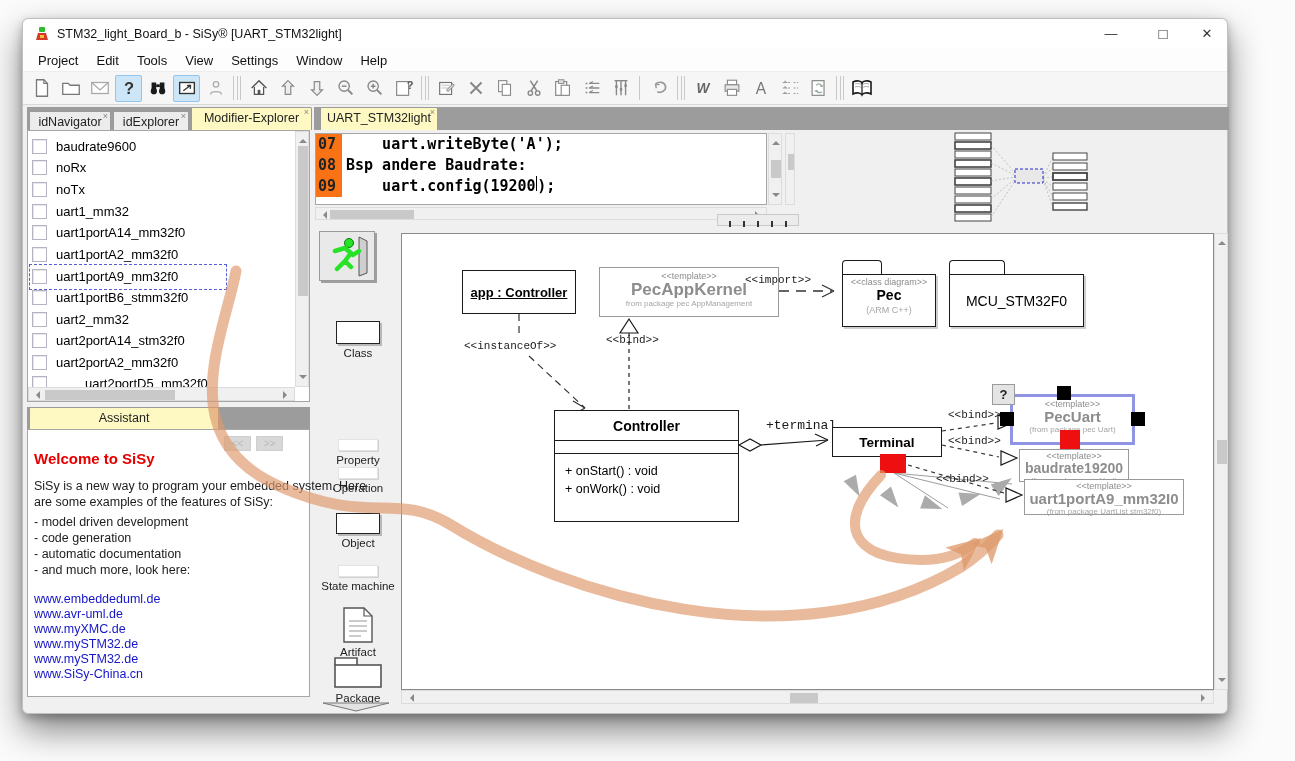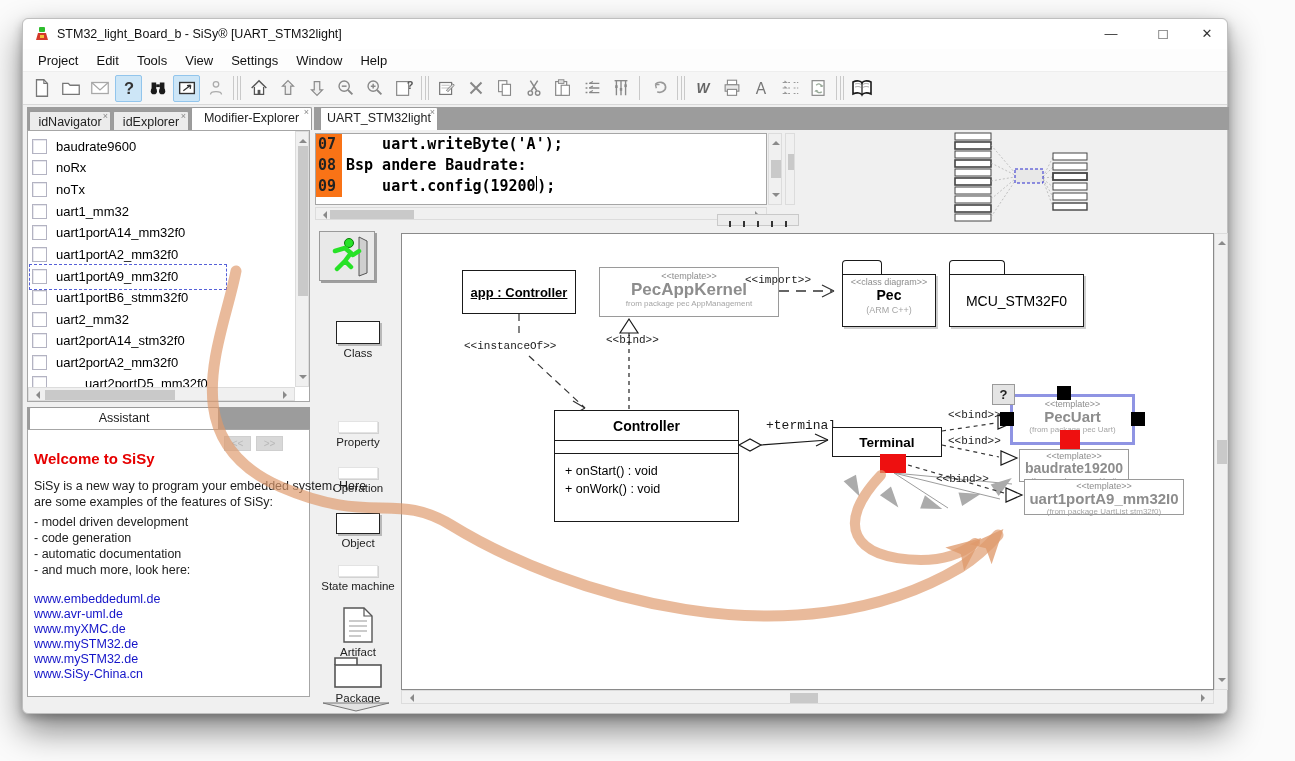--- a/index.html
+++ b/index.html
@@ -16,21 +16,21 @@
   .menu-item { font-size:13px; color:#111; padding:3px 9px; }
   
   .toolbar { position:absolute; left:0; top:53px; right:0; height:33px; background:#f6f6f6; display:flex; align-items:center; padding-left:4px; border-bottom:1px solid #d9d9d9;}
   .tbtn { width:27px; height:27px; margin:0 1px; display:flex; align-items:center; justify-content:center; border:1px solid transparent; border-radius:2px;}
   .tbtn.active { background:#cde6f7; border-color:#92c5ec; }
   .tsep { width:8px; height:24px; margin:0 3px; border-left:1px solid #c9c9c9; border-right:1px solid #c9c9c9; background:linear-gradient(#0000,#0000) center/1px 100% no-repeat #f6f6f6; background-image:linear-gradient(#c9c9c9,#c9c9c9); }
   .tsep1 { width:2px; height:24px; margin:0 4px; border-left:1px solid #c9c9c9; }
   
   .tabstrip { position:absolute; background:#9c9c9c; }
   .tab { position:absolute; bottom:0; background:#ececec; border:1px solid #9a9a9a; border-bottom:none; font-size:12.5px; color:#222; text-align:center; padding-top:3px; height:19px; border-radius:2px 2px 0 0;}
-  .tab.active { background:#ffffff; height:23px; font-size:12.5px; }
+  .tab.active { background:#fef9c3; height:23px; font-size:12.5px; }
   .tab .x { position:absolute; right:2px; top:-1px; font-size:9px; color:#888; }
   .white-panel { position:absolute; background:#fff; border:1px solid #a6a6a6; }
   
   .sb { position:absolute; background:#f0f0f0; border:1px solid #dcdcdc; }
   .sb .thumb { position:absolute; background:#c9c9c9; }
   .sb .arr { position:absolute; width:0; height:0; border:4px solid transparent; }
   .arr.up   { border-bottom-color:#8a8a8a; }
   .arr.down { border-top-color:#8a8a8a; }
   .arr.left { border-right-color:#8a8a8a; }
   .arr.right{ border-left-color:#8a8a8a; }
@@ -434,21 +434,21 @@
     <svg width="44" height="42" viewBox="0 0 44 42">
       <path d="M34 2 L42 6 V38 L34 41 Z" fill="#cfcfcf" stroke="#555" stroke-width="1"></path>
       <circle cx="24" cy="8" r="4.5" fill="#27e227" stroke="#0a7a0a" stroke-width="1"></circle>
       <path d="M10 16 L20 13 L26 18 L20 26 L12 34 M20 26 L26 32 M20 13 L28 20 L34 16" fill="none" stroke="#27e227" stroke-width="4.5" stroke-linecap="round" stroke-linejoin="round"></path>
     </svg>
   </div>
   <div class="ptool" style="left:300px; top:302px; width:70px;">
     <div class="shape-class"></div>
     <span class="plabel">Class</span>
   </div>
-  <div class="ptool" style="left:300px; top:402px; width:70px;">
+  <div class="ptool" style="left:300px; top:420px; width:70px;">
     <div class="shape-flat"></div>
     <span class="plabel">Property</span>
   </div>
   <div class="ptool" style="left:300px; top:448px; width:70px;">
     <div class="shape-flat"></div>
     <span class="plabel">Operation</span>
   </div>
   <div class="ptool" style="left:300px; top:494px; width:70px;">
     <div class="shape-class" style="height:21px;"></div>
     <span class="plabel">Object</span>

